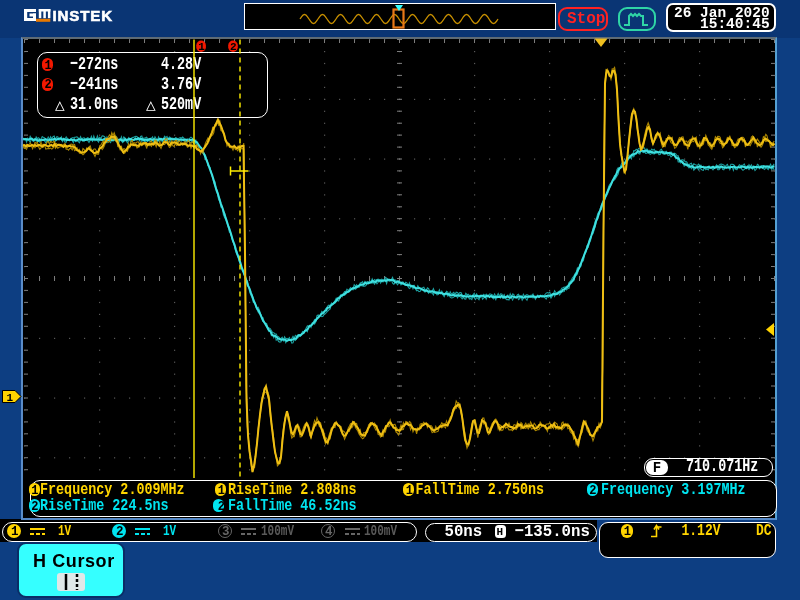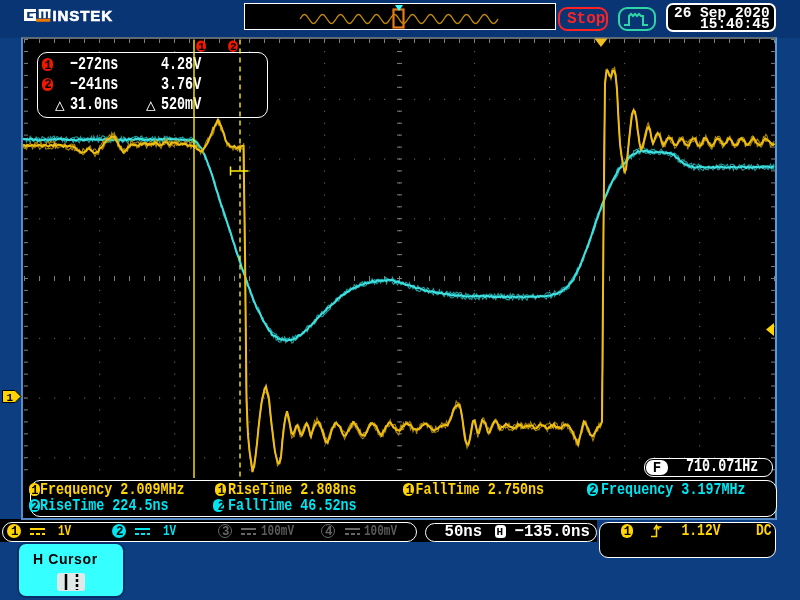--- a/index.html
+++ b/index.html
@@ -1116,29 +1116,29 @@
 <div class="abs" style="left:494.5px;top:525px;width:11.5px;height:12.5px;background:#fff;border-radius:3.5px;"></div>
 <div class="abs mono" style="left:496.6px;top:525.8px;font-size:11px;color:#000;">H</div>
 <div class="abs mono t14 wht" style="left:514.5px;top:522.5px;">−135.0ns</div>
 
 <div class="abs" style="left:621px;top:524px;width:11.5px;height:13.5px;background:#ffd400;border-radius:6px;"></div>
 <div class="abs mono" style="left:623.8px;top:524.5px;font-size:12px;color:#000;">1</div>
 <div class="abs mono t12 yel" style="left:681.5px;top:523px;">1.12V</div>
 <div class="abs mono t12 yel" style="left:756px;top:523px;">DC</div>
 
 <div class="abs" style="left:17px;top:542px;width:108px;height:56px;background:#35ffff;border:2px solid #0a2d66;border-radius:9px;"></div>
-<div class="abs" style="left:33px;top:551px;font-family:'Liberation Sans',sans-serif;font-weight:bold;font-size:14px;color:#000;letter-spacing:0.6px;">H Cursor</div>
+<div class="abs" style="left:33px;top:551px;font-family:'Liberation Sans',sans-serif;font-weight:bold;font-size:18px;color:#000;letter-spacing:0.6px;">H Cursor</div>
 <div class="abs" style="left:57px;top:573px;width:28px;height:18px;background:#e0e8e8;border-radius:3px;"></div>
 
 <div class="abs" style="left:244px;top:3px;width:312px;height:27px;background:#000;border:1.5px solid #fff;"></div>
 <div class="abs" style="left:558px;top:7px;width:50px;height:24px;border:2px solid #ff2222;border-radius:9px;"></div>
 <div class="abs mono" style="left:567px;top:9px;font-size:16px;line-height:20px;color:#ff2222;">Stop</div>
 <div class="abs" style="left:618px;top:7px;width:38px;height:24px;border:2px solid #2fd5a6;border-radius:9px;"></div>
 <div class="abs" style="left:666px;top:3px;width:110px;height:29px;background:#000;border:2px solid #fff;border-radius:7px;"></div>
-<div class="abs mono tdate wht" style="left:674px;top:4.5px;">26 Sep 2020</div>
+<div class="abs mono tdate wht" style="left:674px;top:4.5px;">26 Jan 2020</div>
 <div class="abs mono tdate wht" style="left:700px;top:15.5px;">15:40:45</div>
 
 <svg class="abs" style="left:0;top:0;" width="800" height="600">
   <g fill="#fff">
     <rect x="24" y="9" width="12" height="3"></rect>
     <rect x="24" y="9" width="3.2" height="12"></rect>
     <rect x="24" y="18" width="12" height="3"></rect>
     <rect x="33" y="13.5" width="3" height="7.5"></rect>
     <rect x="29.5" y="13.5" width="6.5" height="3"></rect>
     <rect x="38.8" y="9" width="11.6" height="2.5"></rect>

